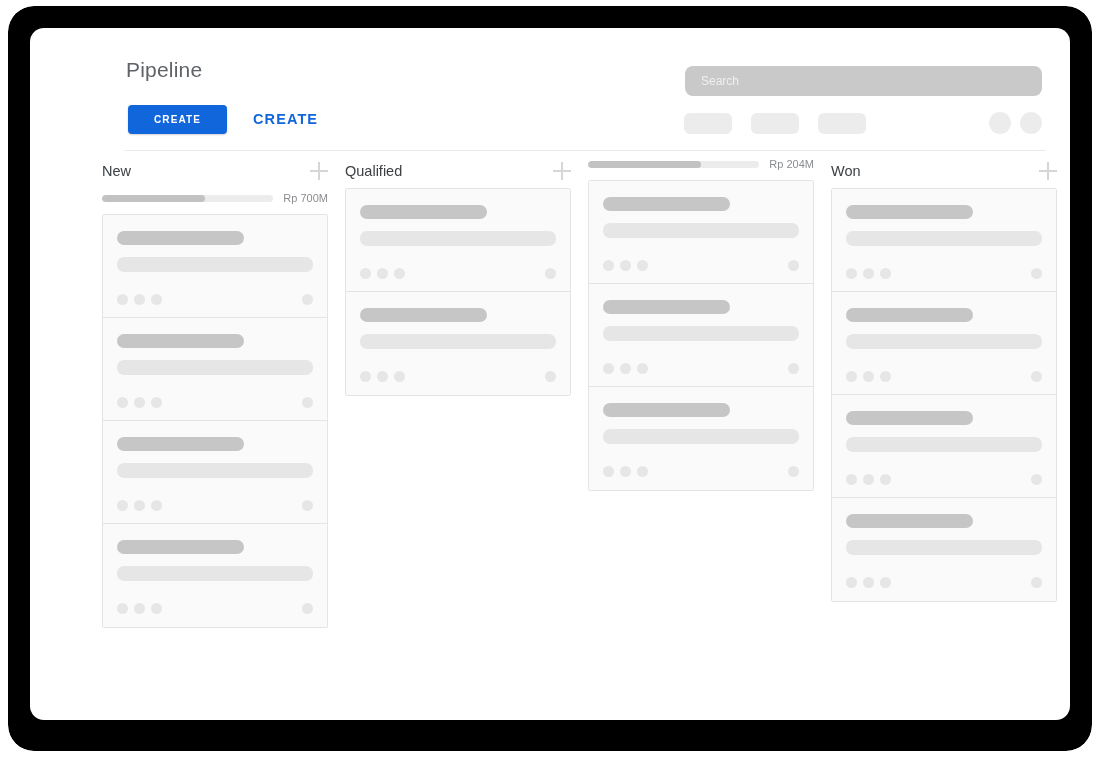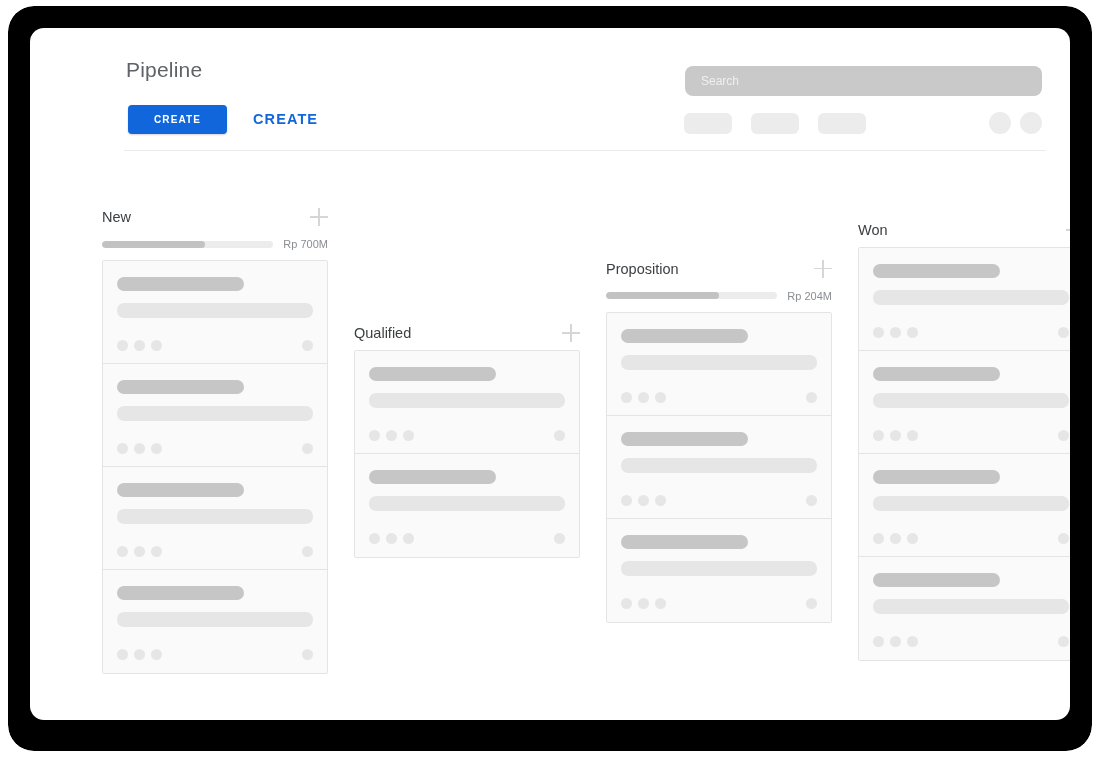--- a/index.html
+++ b/index.html
@@ -166,22 +166,21 @@
 
   
   .board {
     position: absolute;
     left: 0;
     top: 126px;
     right: 0;
     bottom: 0;
     display: flex;
     padding: 0 18px 0 68px;
-    gap: 10px;
-    align-items: center;
+    gap: 1px;
   }
   .column {
     width: 242px;
     flex: 0 0 242px;
   }
   .col-head {
     display: flex;
     align-items: center;
     justify-content: space-between;
     padding: 0 12px 0 4px;
@@ -401,24 +400,20 @@
                   <span class="dot"></span>
                   <span class="dot"></span>
                   <span class="dot"></span>
                 </div>
                 <span class="dot-right"></span>
               </div>
             </div>
           </div>
         </div>
         <div class="column">
-          <div class="col-head">
-            <span class="col-title">Proposition</span>
-            <span class="plus-icon"></span>
-          </div>
           <div class="col-meter">
             <div class="meter-track">
               <div class="meter-fill" style="width: 66%;"></div>
             </div>
             <span class="meter-value">Rp 204M</span>
           </div>
           <div class="card-stack">
             <div class="card">
               <div class="sk-title"></div>
               <div class="sk-sub"></div>

